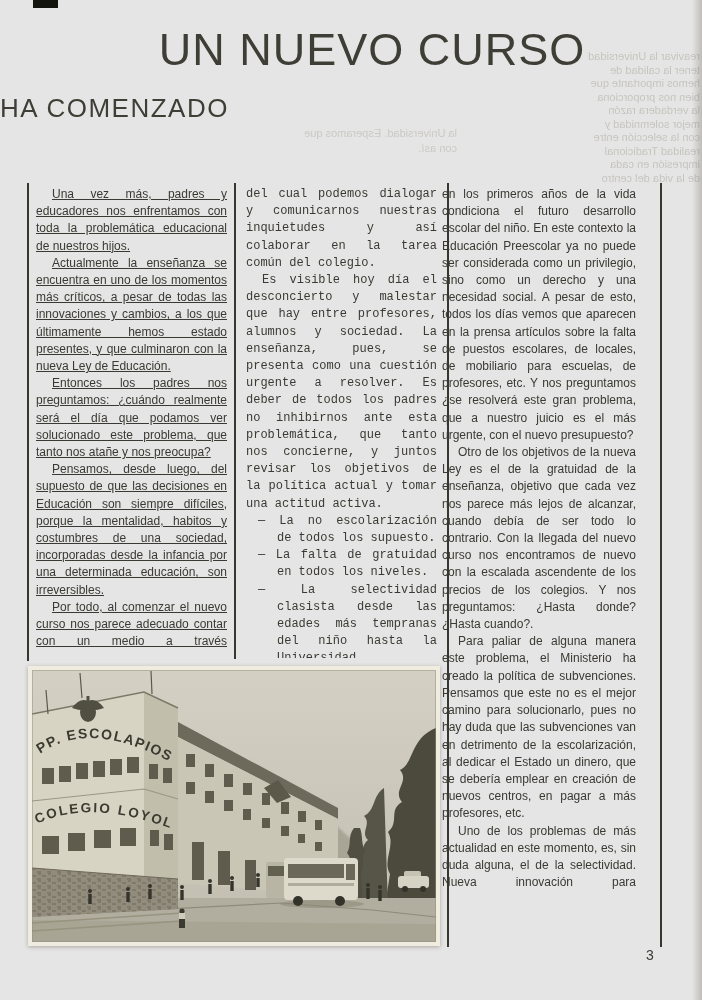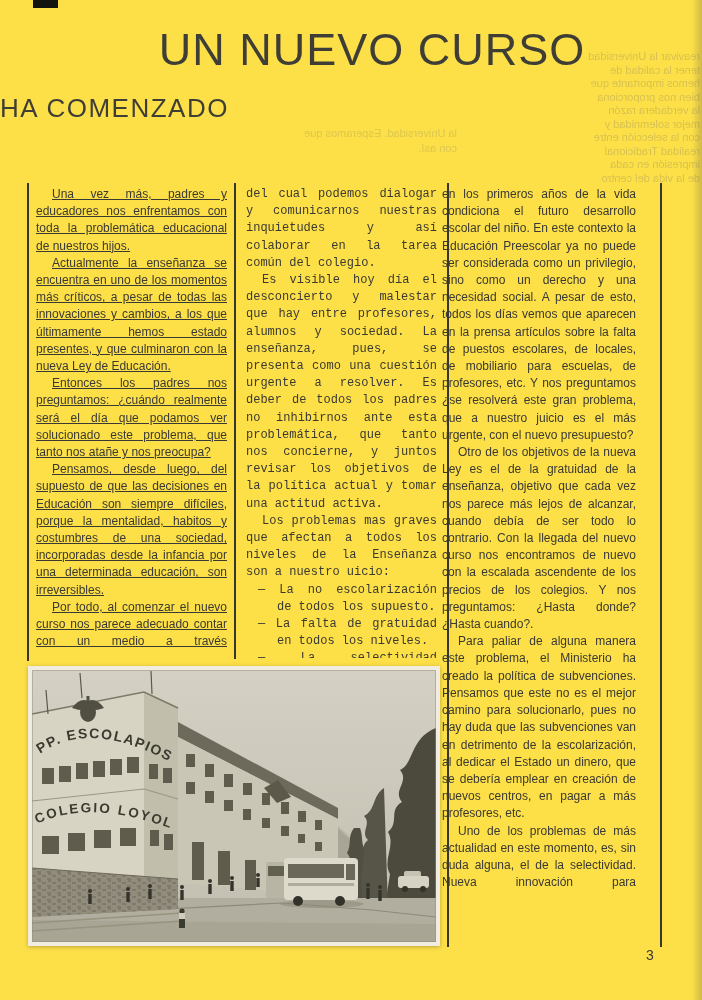--- a/index.html
+++ b/index.html
@@ -1,19 +1,19 @@
 <!DOCTYPE html>
 <html><head>
 <meta charset="utf-8">
 <style>
   html,body{margin:0;padding:0;}
   body{background:#9a968a;}
   .page{
     position:relative;width:702px;height:1000px;overflow:hidden;
-    background:#fde047;
+    background:#e5e5e5;
     font-family:"Liberation Sans",sans-serif;color:#3a3933;
   }
   .edge-shadow{position:absolute;right:0;top:0;width:10px;height:100%;
     background:linear-gradient(to left,rgba(90,85,70,.28),rgba(90,85,70,0));}
   .corner-mark{position:absolute;left:33px;top:0;width:25px;height:8px;background:#14140f;}
 
   .title{position:absolute;top:27px;left:40px;width:664px;margin:0;
     text-align:center;font-size:45px;font-weight:normal;letter-spacing:1px;
     color:#3f3e36;line-height:1;}
   .subtitle{position:absolute;top:95px;left:0;width:702px;margin:0;
@@ -85,21 +85,20 @@
     <p>Una vez más, padres y educadores nos enfrentamos con toda la problemática educacional de nuestros hijos.</p>
     <p>Actualmente la enseñanza se encuentra en uno de los momentos más críticos, a pesar de todas las innovaciones y cambios, a los que últimamente hemos estado presentes, y que culminaron con la nueva Ley de Educación.</p>
     <p>Entonces los padres nos preguntamos: ¿cuándo realmente será el día que podamos ver solucionado este problema, que tanto nos atañe y nos preocupa?</p>
     <p>Pensamos, desde luego, del supuesto de que las decisiones en Educación son siempre difíciles, porque la mentalidad, habitos y costumbres de una sociedad, incorporadas desde la infancia por una determinada educación, son irreversibles.</p>
     <p class="flush-end">Por todo, al comenzar el nuevo curso nos parece adecuado contar con un medio a través</p>
   </div>
 
   <div class="col col-2">
     <p class="noindent">del cual podemos dialogar y comunicarnos nuestras inquietudes y así colaborar en la tarea común del colegio.</p>
     <p>Es visible hoy día el desconcierto y malestar que hay entre profesores, alumnos y sociedad. La enseñanza, pues, se presenta como una cuestión urgente a resolver. Es deber de todos los padres no inhibirnos ante esta problemática, que tanto nos concierne, y juntos revisar los objetivos de la política actual y tomar una actitud activa.</p>
-    <p>Los problemas mas graves que afectan a todos los niveles de la Enseñanza son a nuestro uicio:</p>
     <p class="li">— La no escolarización de todos los supuesto.</p>
     <p class="li">— La falta de gratuidad en todos los niveles.</p>
     <p class="li">— La selectividad clasista desde las edades más tempranas del niño hasta la Universidad.</p>
   </div>
 
   <div class="col col-3">
     <p class="noindent">en los primeros años de la vida condiciona el futuro desarrollo escolar del niño. En este contexto la Educación Preescolar ya no puede ser considerada como un privilegio, sino como un derecho y una necesidad social. A pesar de esto, todos los días vemos que aparecen en la prensa artículos sobre la falta de puestos escolares, de locales, de mobiliario para escuelas, de profesores, etc. Y nos preguntamos ¿se resolverá este gran problema, que a nuestro juicio es el más urgente, con el nuevo presupuesto?</p>
     <p>Otro de los objetivos de la nueva Ley es el de la gratuidad de la enseñanza, objetivo que cada vez nos parece más lejos de alcanzar, cuando debía de ser todo lo contrario. Con la llegada del nuevo curso nos encontramos de nuevo con la escalada ascendente de los precios de los colegios. Y nos preguntamos: ¿Hasta donde? ¿Hasta cuando?.</p>
     <p>Para paliar de alguna manera este problema, el Ministerio ha creado la política de subvenciones. Pensamos que este no es el mejor camino para solucionarlo, pues no hay duda que las subvenciones van en detrimento de la escolarización, al dedicar el Estado un dinero, que se debería emplear en creación de nuevos centros, en pagar a más profesores, etc.</p>
     <p class="flush-end">Uno de los problemas de más actualidad en este momento, es, sin duda alguna, el de la selectividad. Nueva innovación para</p>

